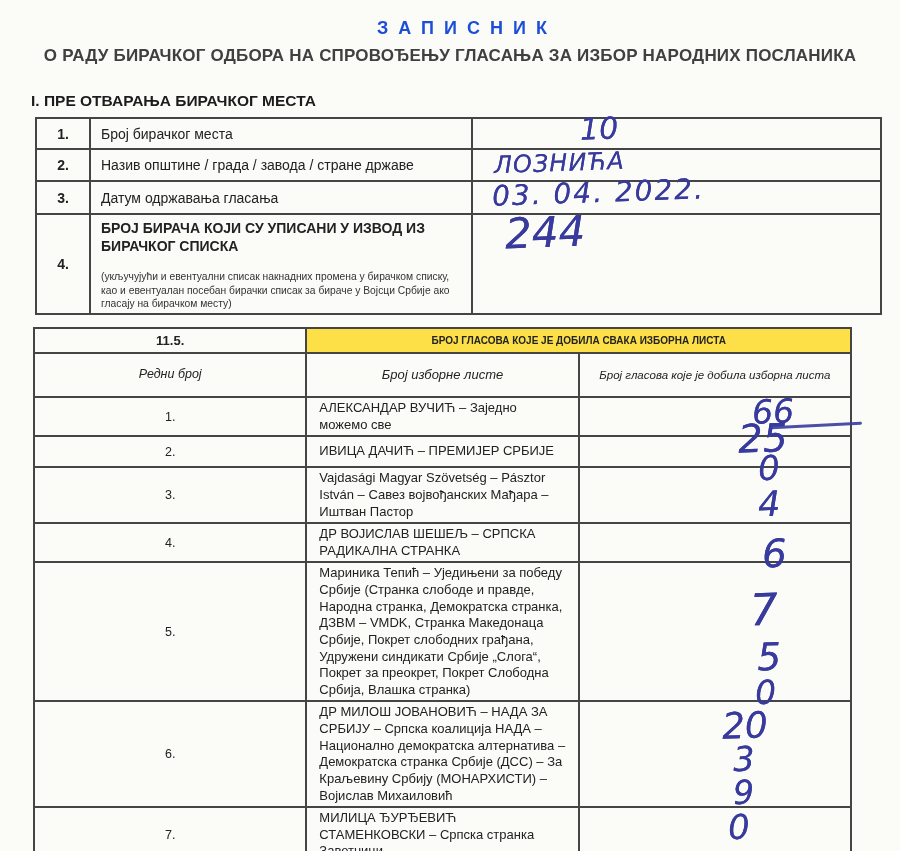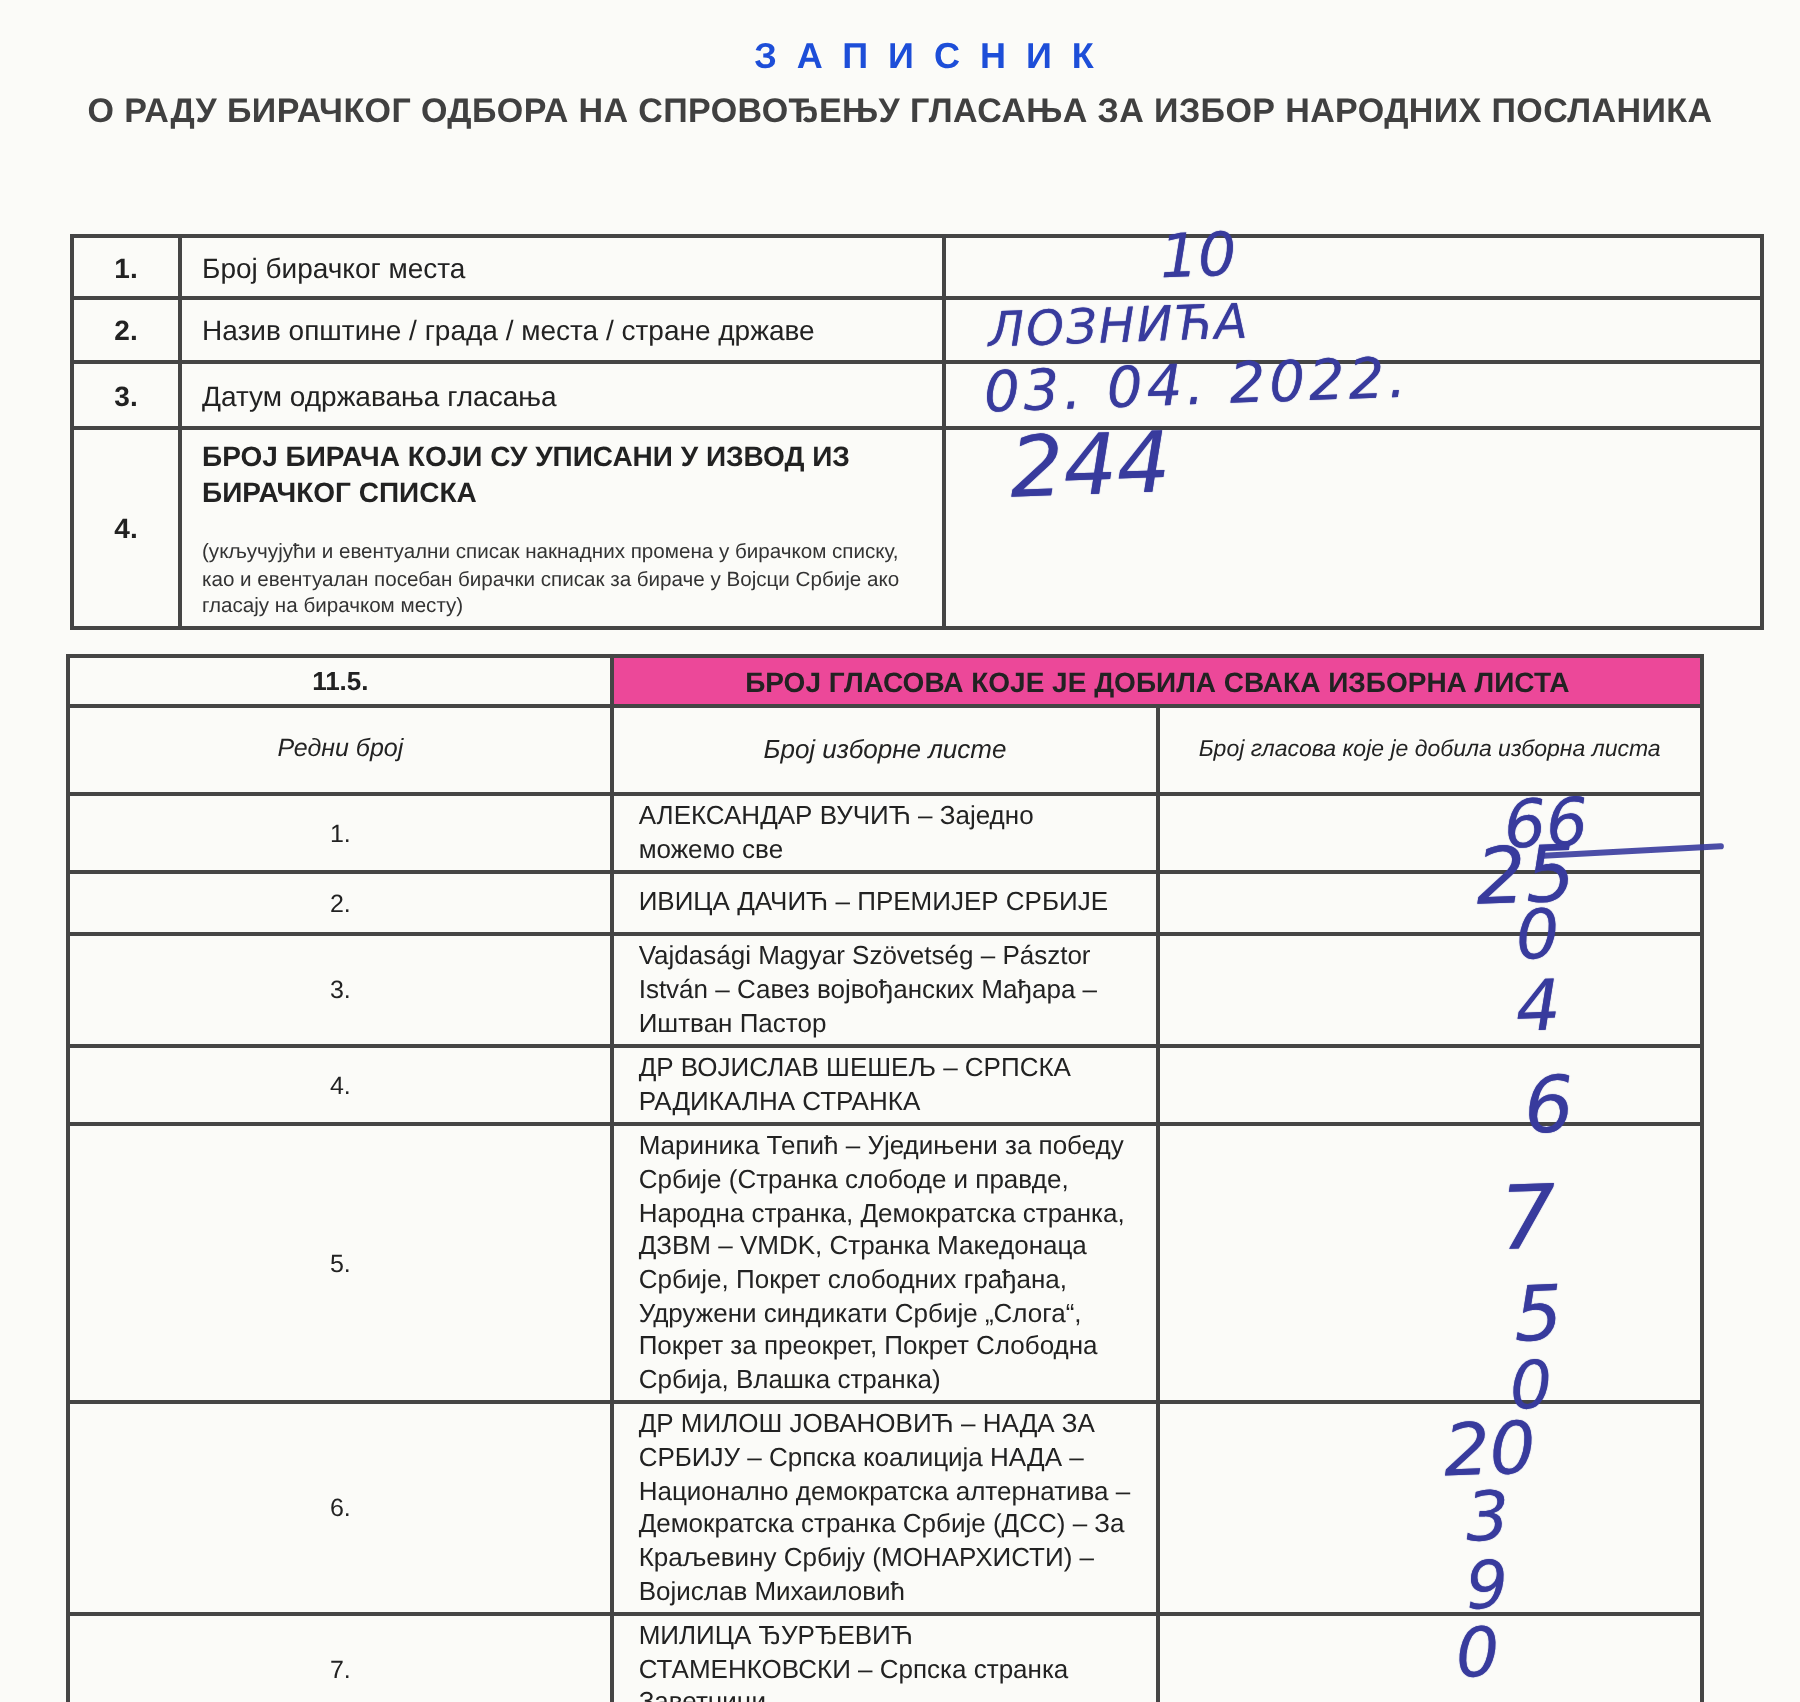--- a/index.html
+++ b/index.html
@@ -27,50 +27,51 @@
   .t1 .label{width:360px; padding:2px 10px; font-size:14px;}
   .t1 .val{width:405px;}
   .t1 .r4label{vertical-align:top; padding-top:4px;border-radius:15px;}
   .bold-label{font-weight:bold; font-size:14px; line-height:1.3;}
   .small-note{font-size:10.3px; line-height:1.3; color:#333; margin-top:15px;}
   .t2{position:absolute; left:33px; top:327px; width:819px;}
   .t2 .num{width:62px; text-align:center; font-size:12.5px;}
   .t2 .name{width:603px; padding:2px 12px; font-size:13px; line-height:1.28;}
   .t2 .votes{width:154px;}
   .t2-head-num{font-weight:bold; font-size:13px; text-align:center;}
-  .t2-head-title{background:#ec4899; font-weight:bold; font-size:14px; text-align:center;}
+  .t2-head-title{background:#fde047; font-weight:bold; font-size:10px; text-align:center;}
   .col-head{font-style:italic; text-align:center; font-size:11.5px; line-height:1.25; padding:2px 6px; font-weight:normal;margin-top:40px;}
   .hw{
     position:absolute; font-family:"DejaVu Sans", sans-serif; font-style:italic;
     color:#383b9d; transform:rotate(-2deg); white-space:nowrap;
     text-shadow:0 0 .5px #383b9d; line-height:1;
   }
   .ink-stroke{
     position:absolute; height:3px; background:#383b9d; border-radius:2px;
     transform:rotate(-3deg); opacity:.9;
   }
 </style>
 </head>
 <body>
 
 <div class="page">
 
   <div class="doc-title">ЗАПИСНИК</div>
   <div class="doc-subtitle">О РАДУ БИРАЧКОГ ОДБОРА НА СПРОВОЂЕЊУ ГЛАСАЊА ЗА ИЗБОР НАРОДНИХ ПОСЛАНИКА</div>
+  <div class="section-heading">I. ПРЕ ОТВАРАЊА БИРАЧКОГ МЕСТА</div>
 
   <table class="t1">
     <tbody>
         <tr style="height:31px;">
       <td class="num">1.</td>
       <td class="label">Број бирачког места</td>
       <td class="val"></td>
     </tr>
     <tr style="height:32px;">
       <td class="num">2.</td>
-      <td class="label">Назив општине / града / места / стране државе</td>
+      <td class="label">Назив општине / града / завода / стране државе</td>
       <td class="val"></td>
     </tr>
     <tr style="height:33px;">
       <td class="num">3.</td>
       <td class="label">Датум одржавања гласања</td>
       <td class="val"></td>
     </tr>
     <tr style="height:85px;">
       <td class="num">4.</td>
       <td class="label r4label">

